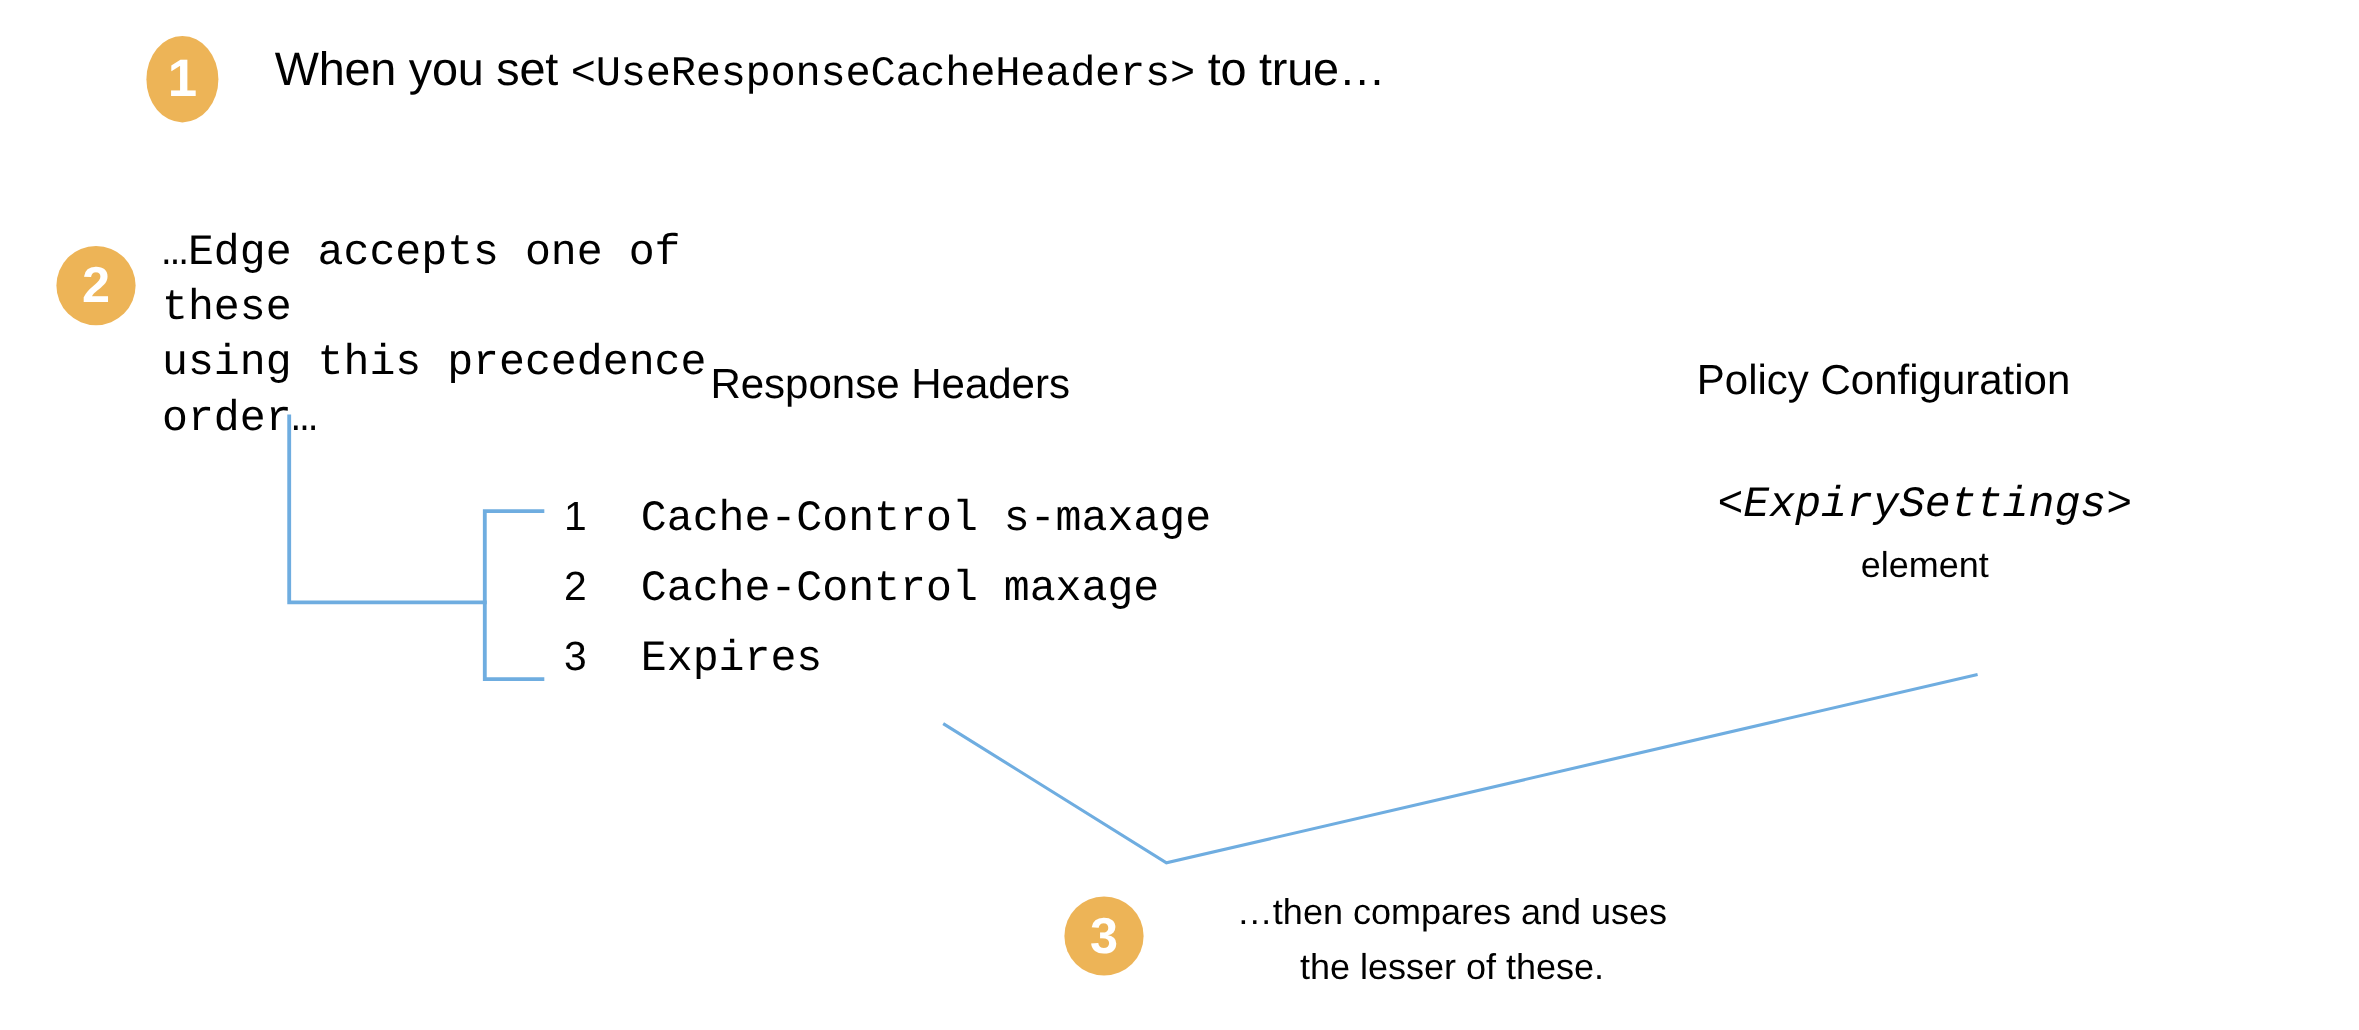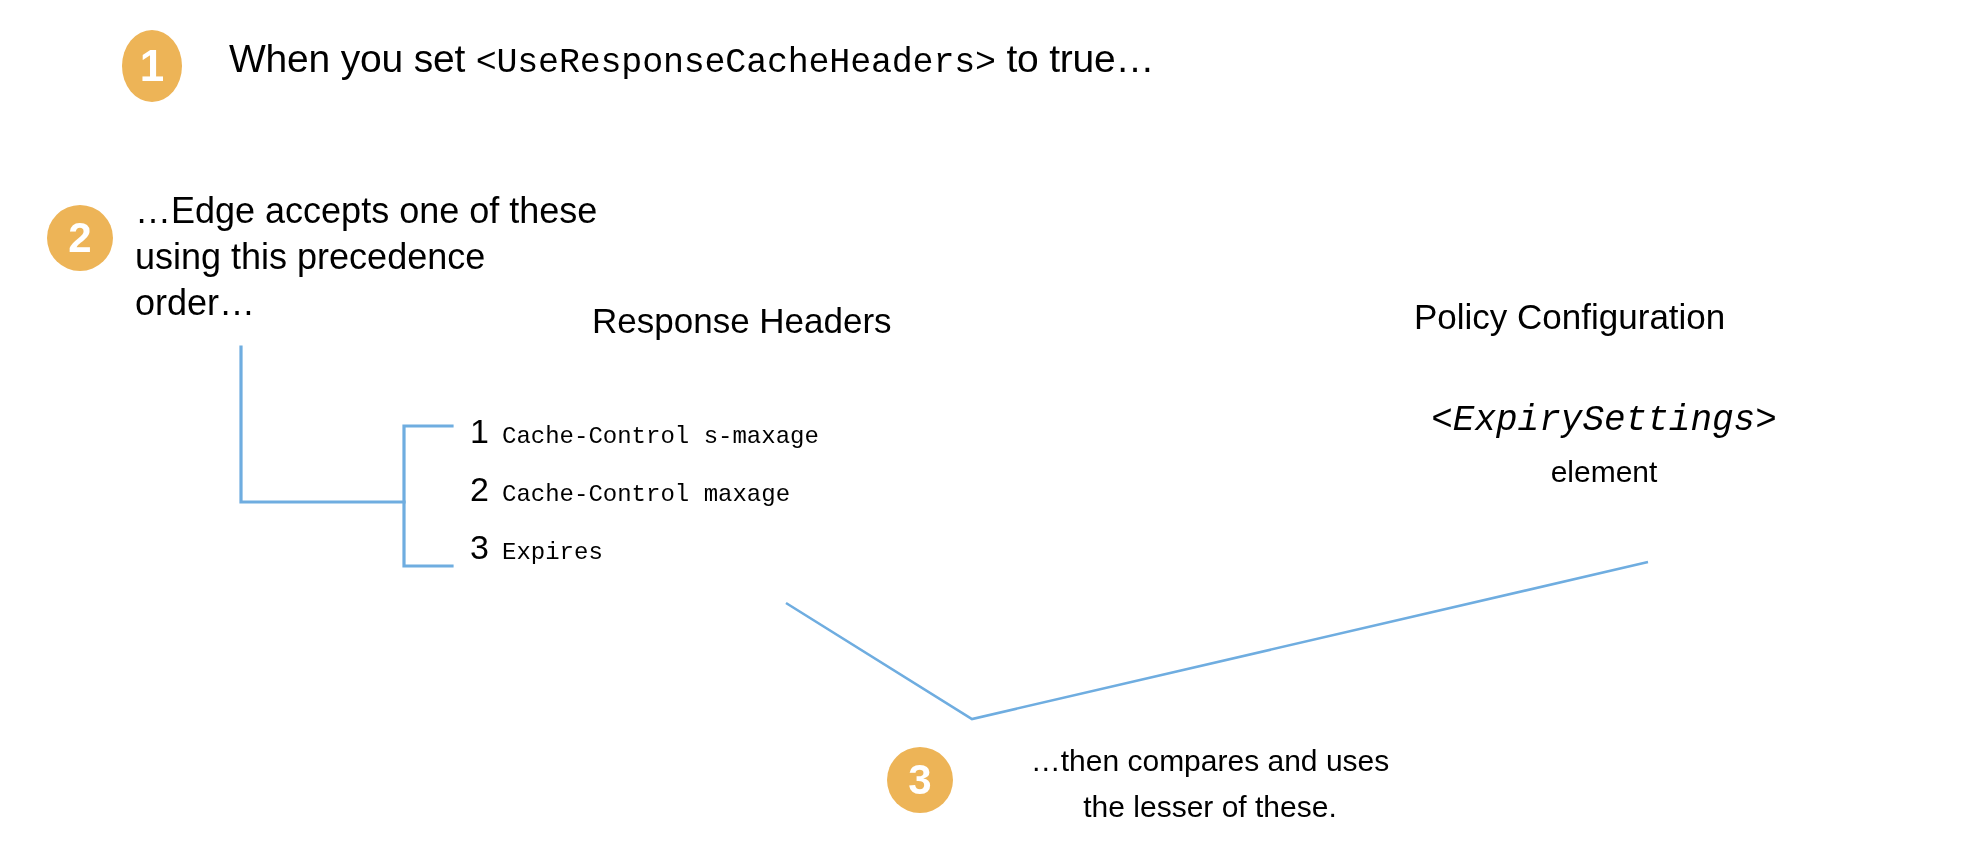--- a/index.html
+++ b/index.html
@@ -79,20 +79,21 @@
   }
 
   
   .step2-text {
     position: absolute;
     left: 135px;
     top: 188px;
     width: 500px;
     font-size: 36px;
     line-height: 46px;
+    font-family: Liberation Mono, monospace;
   }
 
   
   .heading {
     position: absolute;
     font-size: 35px;
     white-space: nowrap;
   }
   .heading-response {
     left: 592px;
@@ -118,22 +119,23 @@
     height: 58px;
   }
   .precedence-list .num {
     font-family: "Liberation Sans", sans-serif;
     font-size: 34px;
     width: 32px;
     flex: 0 0 32px;
   }
   .precedence-list .val {
     font-family: "Liberation Mono", monospace;
-    font-size: 24px;
+    font-size: 36px;
     white-space: pre;
+    margin-left: 32px;
   }
 
   
   .policy-element-name {
     position: absolute;
     left: 1414px;
     top: 400px;
     width: 380px;
     text-align: center;
     font-family: "Liberation Mono", monospace;

